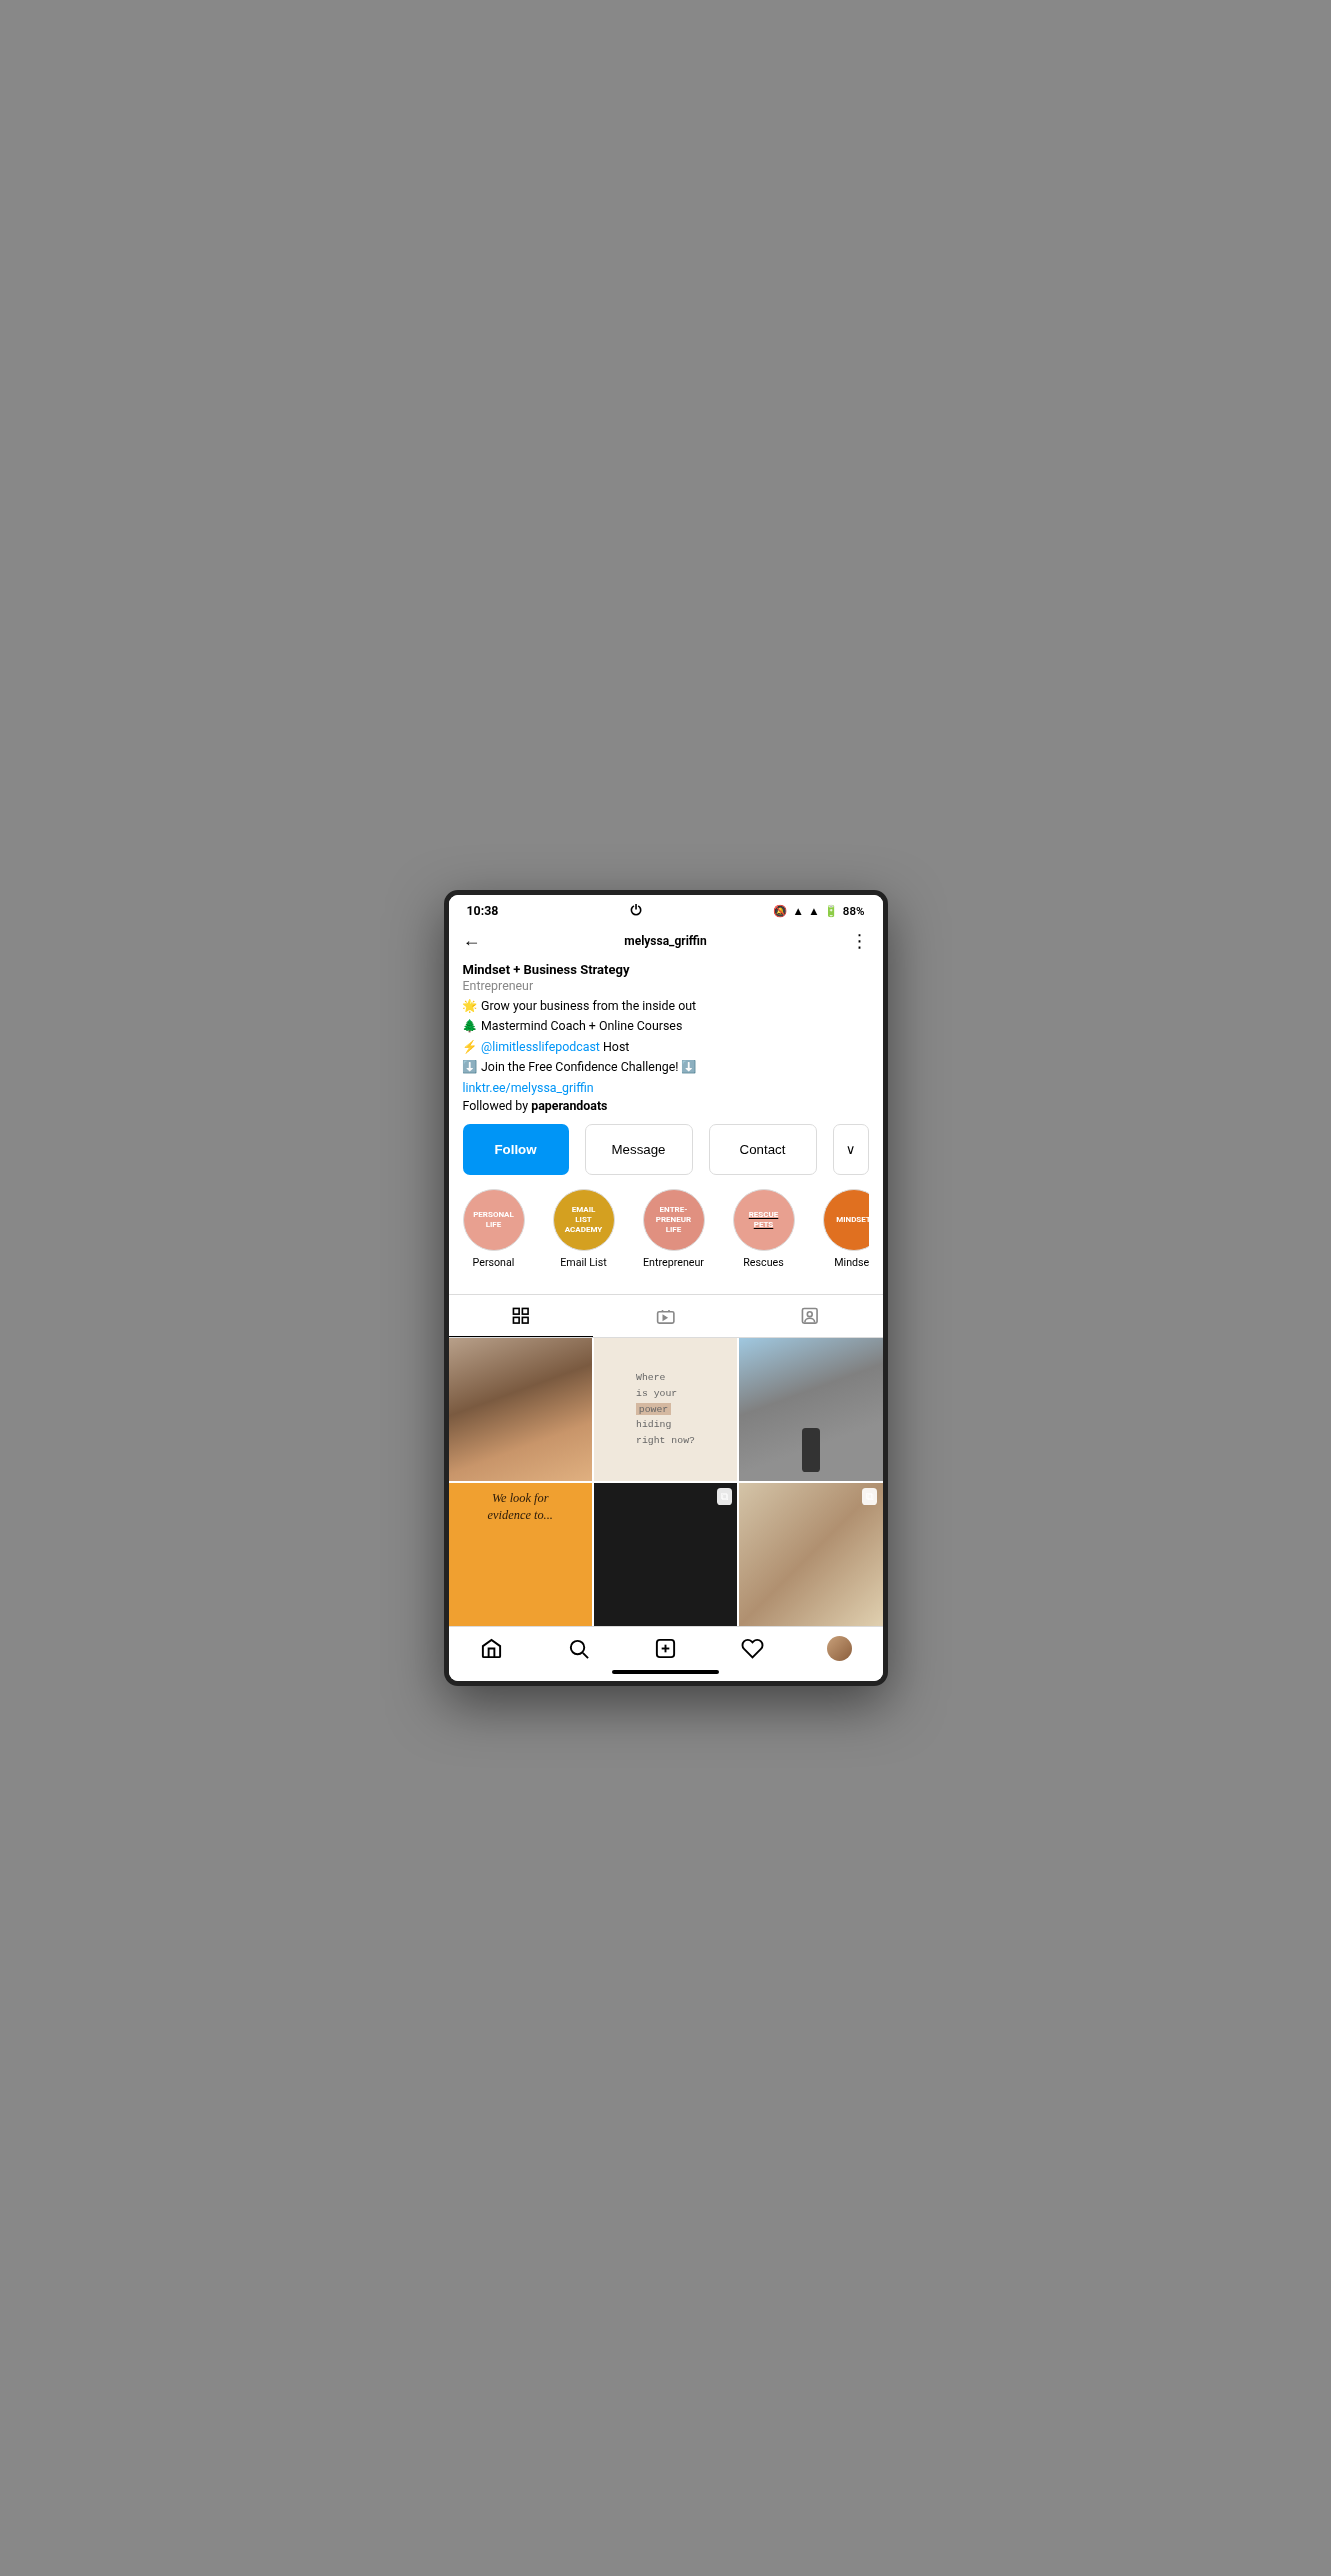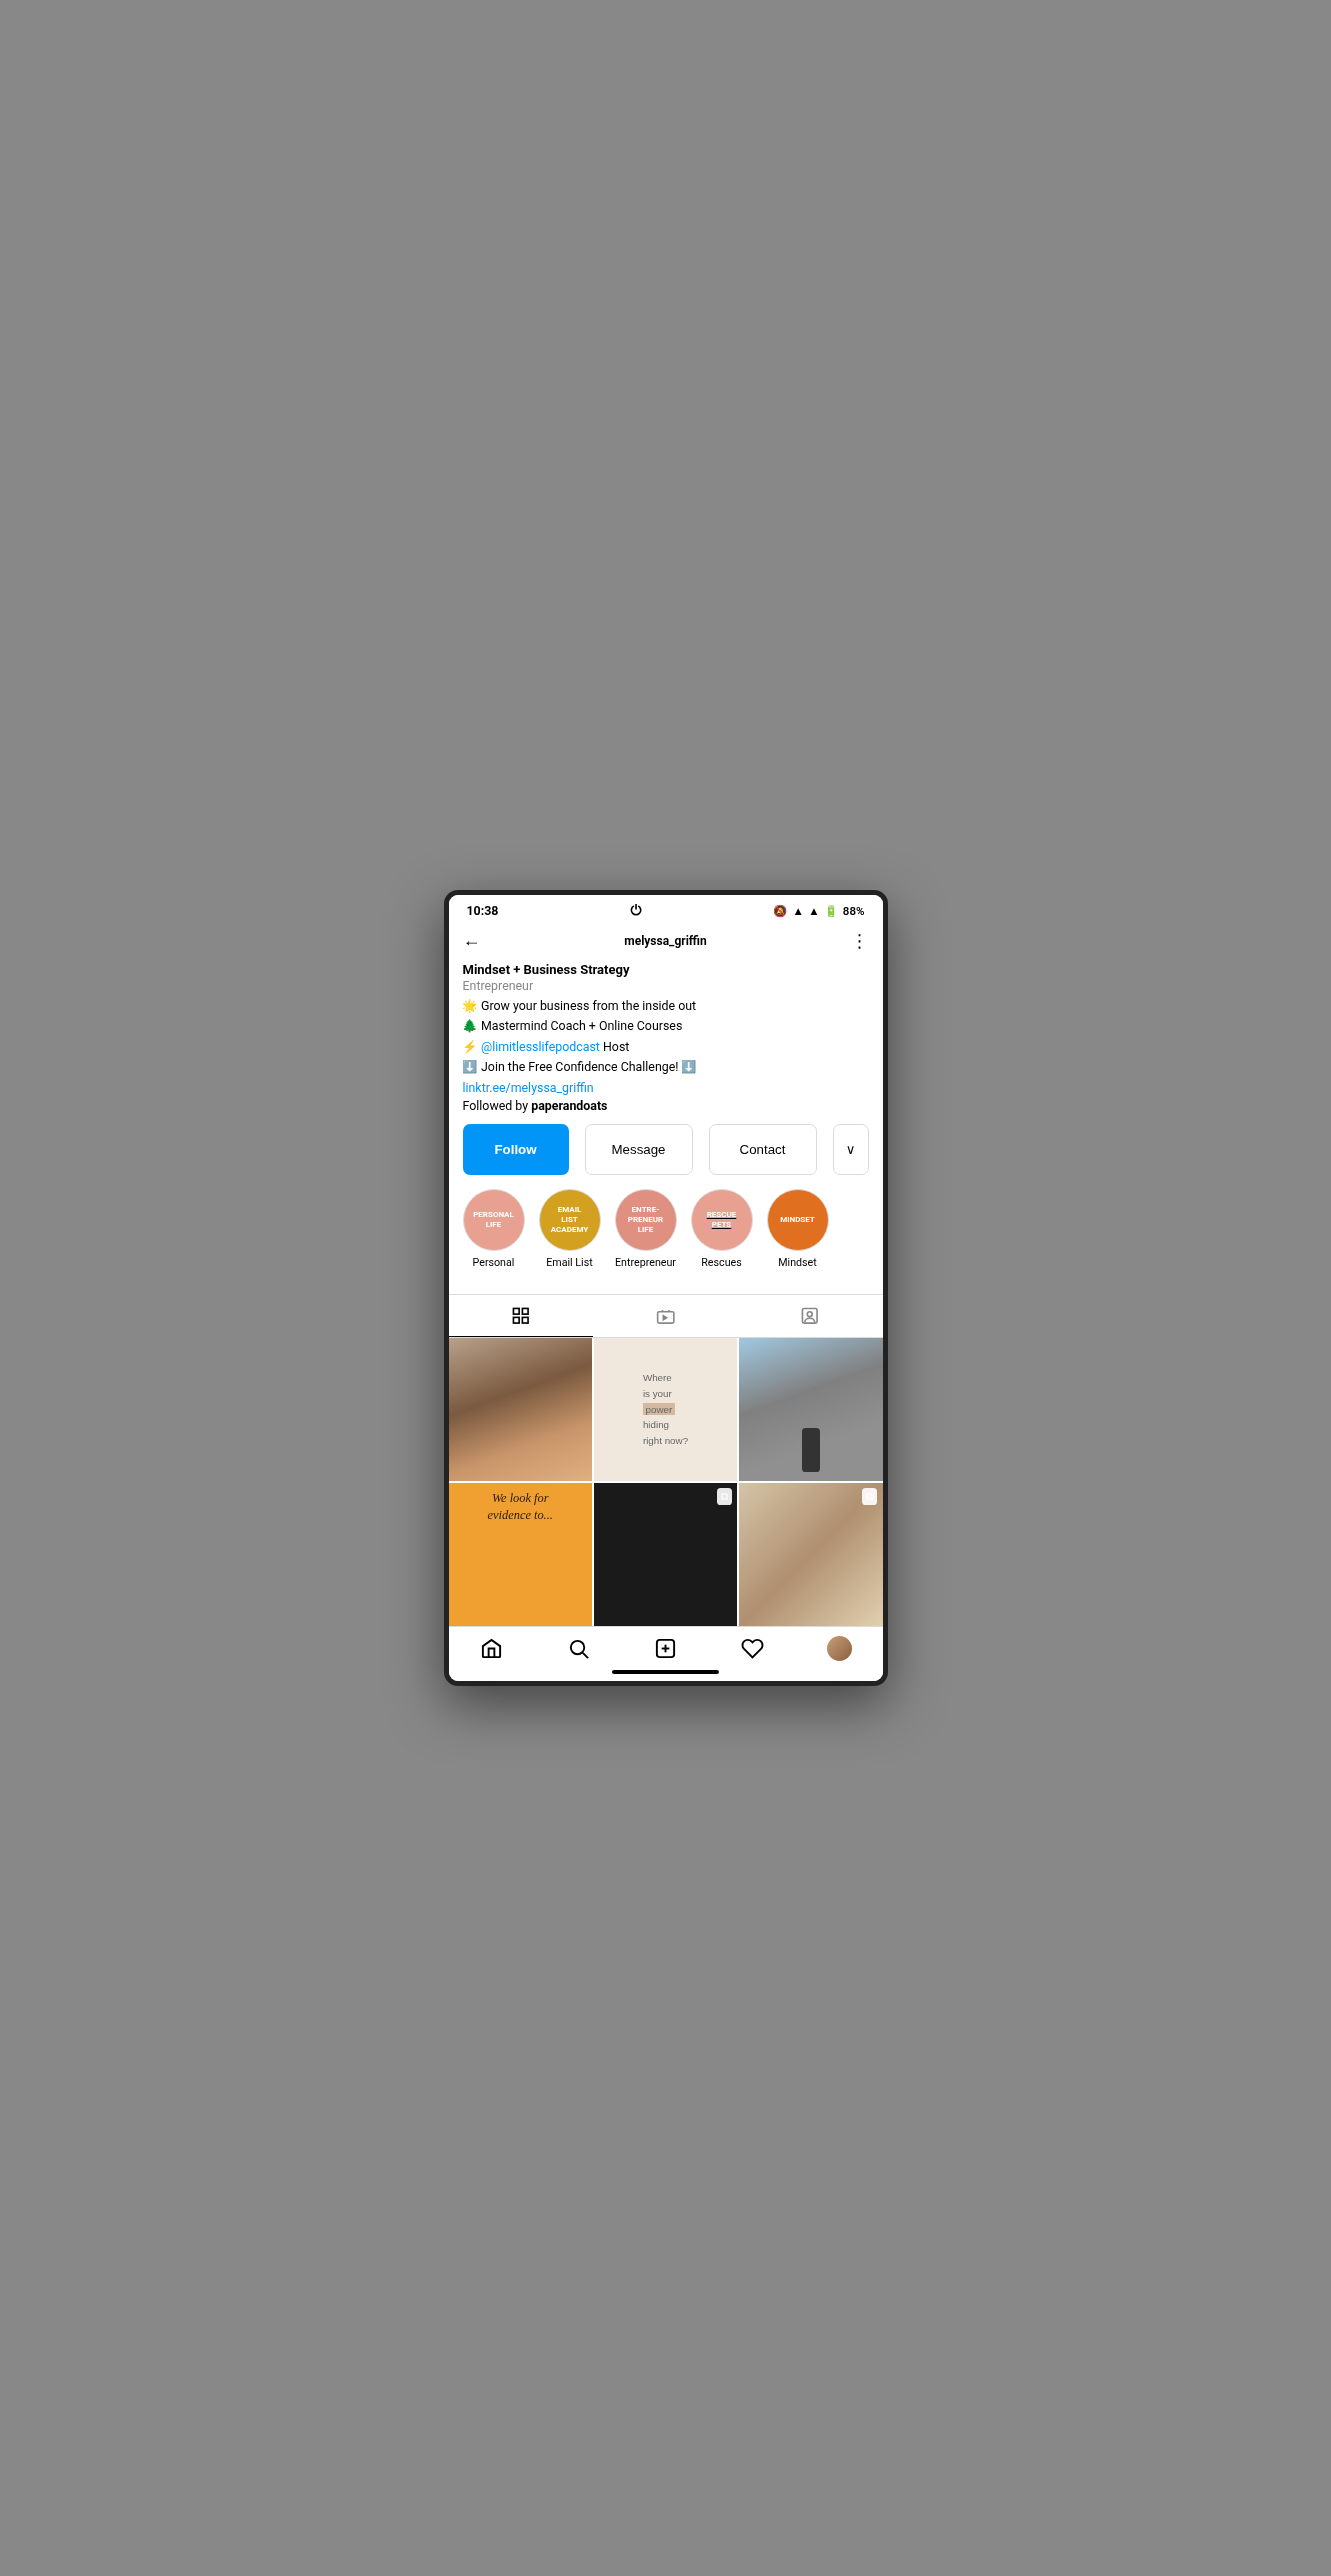--- a/index.html
+++ b/index.html
@@ -205,21 +205,21 @@
       font-size: 13.3px;
       cursor: pointer;
       display: flex;
       align-items: center;
       justify-content: center;
     }
 
     
     .highlights {
       display: flex;
-      gap: 14px;
+      gap: 28px;
       overflow-x: auto;
       padding-bottom: 7px;
       margin-bottom: 7px;
     }
     .highlight-item {
       display: flex;
       flex-direction: column;
       align-items: center;
       gap: 5.3px;
       flex-shrink: 0;
@@ -287,21 +287,21 @@
       width: 100%;
       height: 100%;
       display: flex;
       align-items: center;
       justify-content: center;
       font-size: 10.7px;
       color: #fff;
     }
     .grid-2 { background: #f0e8dc; display: flex; align-items: center; justify-content: center; }
     .grid-2-text {
-      font-family: Liberation Sans, sans-serif;
+      font-family: Liberation Mono, monospace;
       font-size: 9.8px;
       color: #666;
       text-align: left;
       line-height: 1.6;
       padding: 9px;
     }
     .grid-2-highlight { background: #d4b8a0; padding: 0.9px 2.7px; }
     .grid-4 { background: #f0a030; }
     .grid-4-text {
       font-family: 'Georgia', serif;

